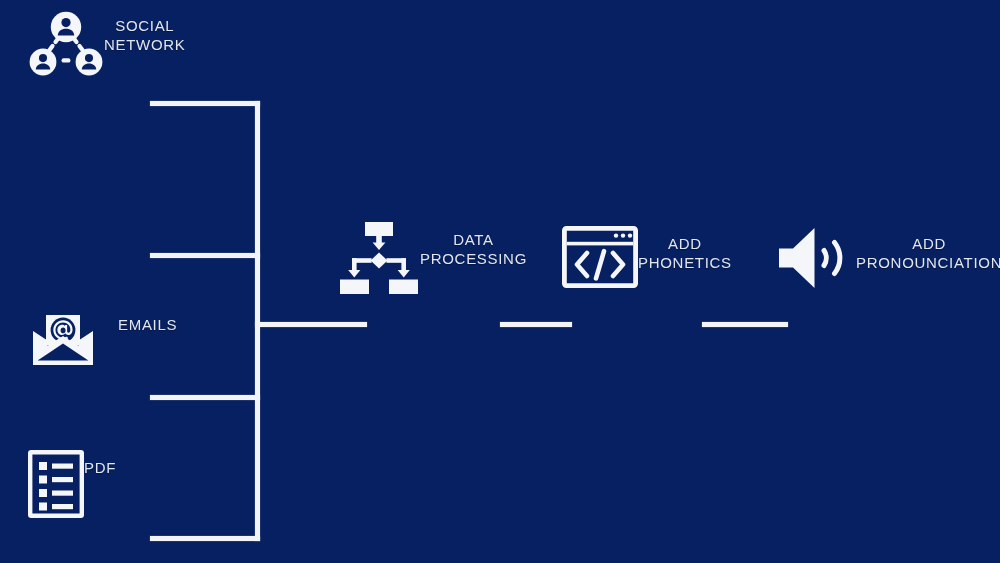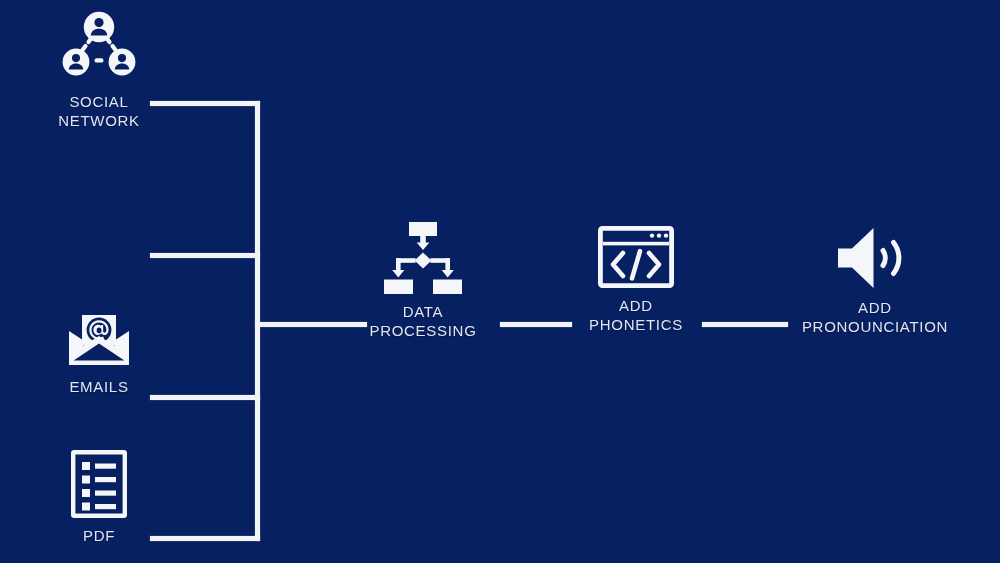--- a/index.html
+++ b/index.html
@@ -15,22 +15,21 @@
     position: relative;
     width: 1000px;
     height: 563px;
     background: #062062;
     overflow: hidden;
   }
   
   .node {
     position: absolute;
     display: flex;
-    flex-direction: column;
-    align-items: center;
+    flex-direction: row;
     justify-content: flex-start;
   }
   .node .glyph {
     display: block;
     line-height: 0;
   }
   .node .label {
     margin-top: 9px;
     color: #e2e6ef;
     font-family: "Liberation Sans", sans-serif;
@@ -38,21 +37,21 @@
     font-weight: 400;
     letter-spacing: 0.7px;
     text-align: center;
     line-height: 1.24;
     white-space: pre-line;
     text-shadow: 0 1px 1px rgba(0,0,0,0.35);
   }
   
   #node-social   { left: 28px;  top: 8px;   width: 142px; }
   #node-excel    { left: 28px;  top: 172px; width: 142px; }
-  #node-emails   { left: 28px;  top: 307px; width: 142px; }
+  #node-emails   { left: 28px;  top: 307px; width: 142px; gap: 20px; }
   #node-pdf      { left: 28px;  top: 450px; width: 142px; }
   
   #node-dataproc { left: 338px; top: 222px; width: 170px; }
   #node-phonetic { left: 562px; top: 226px; width: 148px; }
   #node-pronun   { left: 776px; top: 226px; width: 198px; }
 
   
   .line {
     position: absolute;
     background: #f2f4f8;

